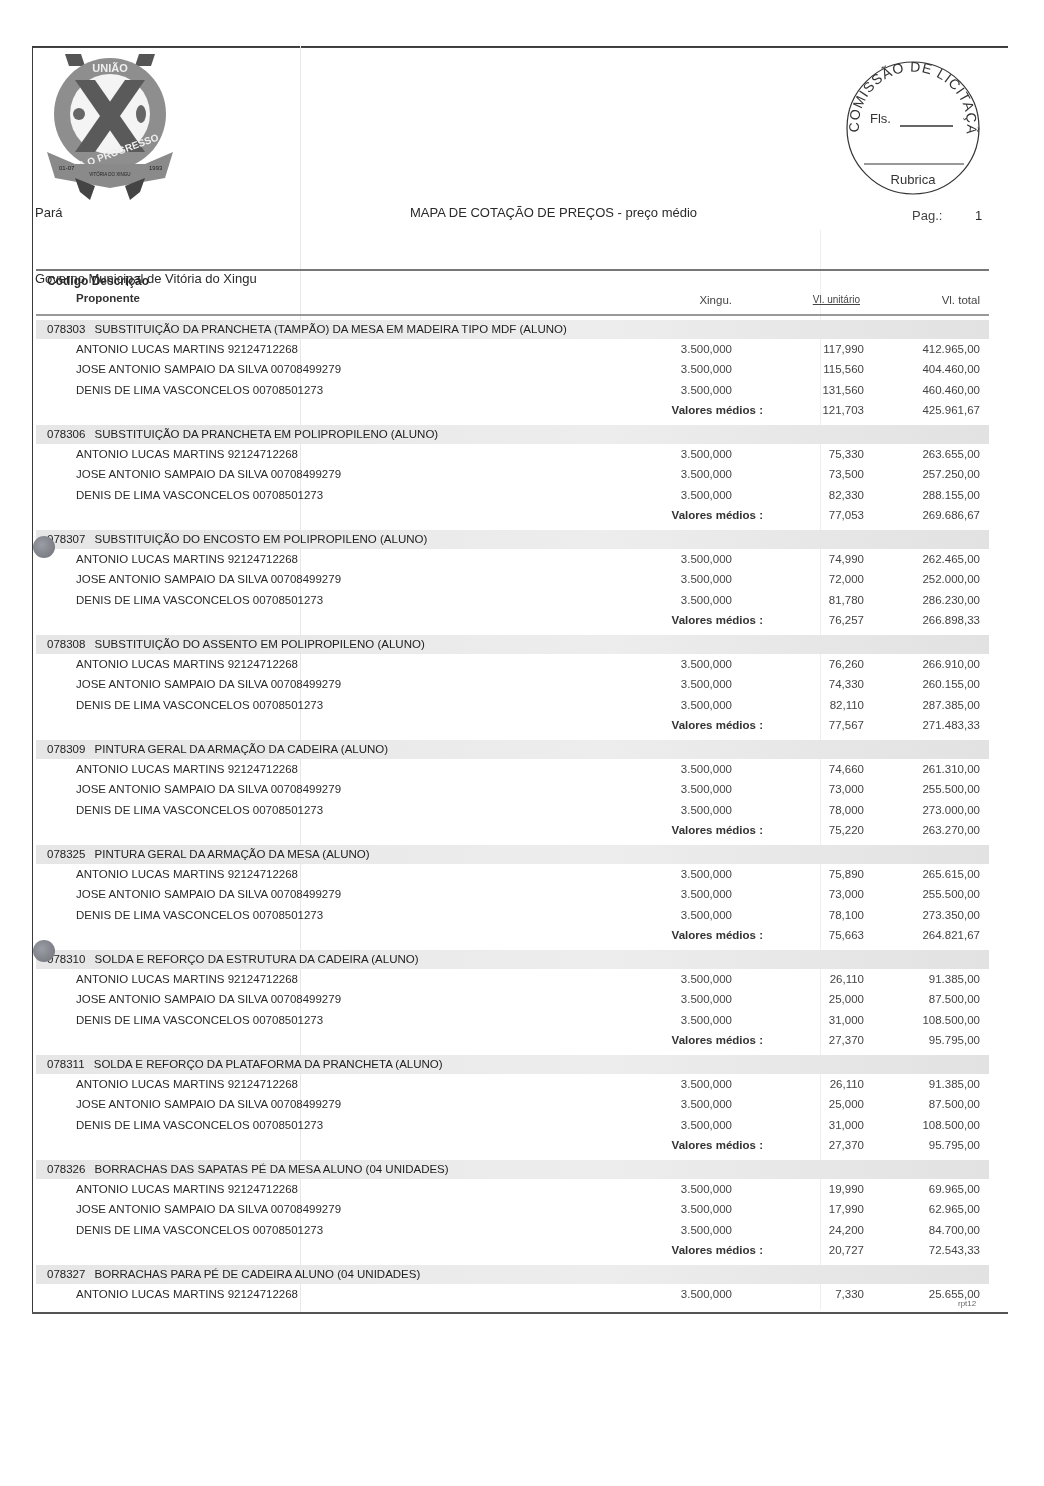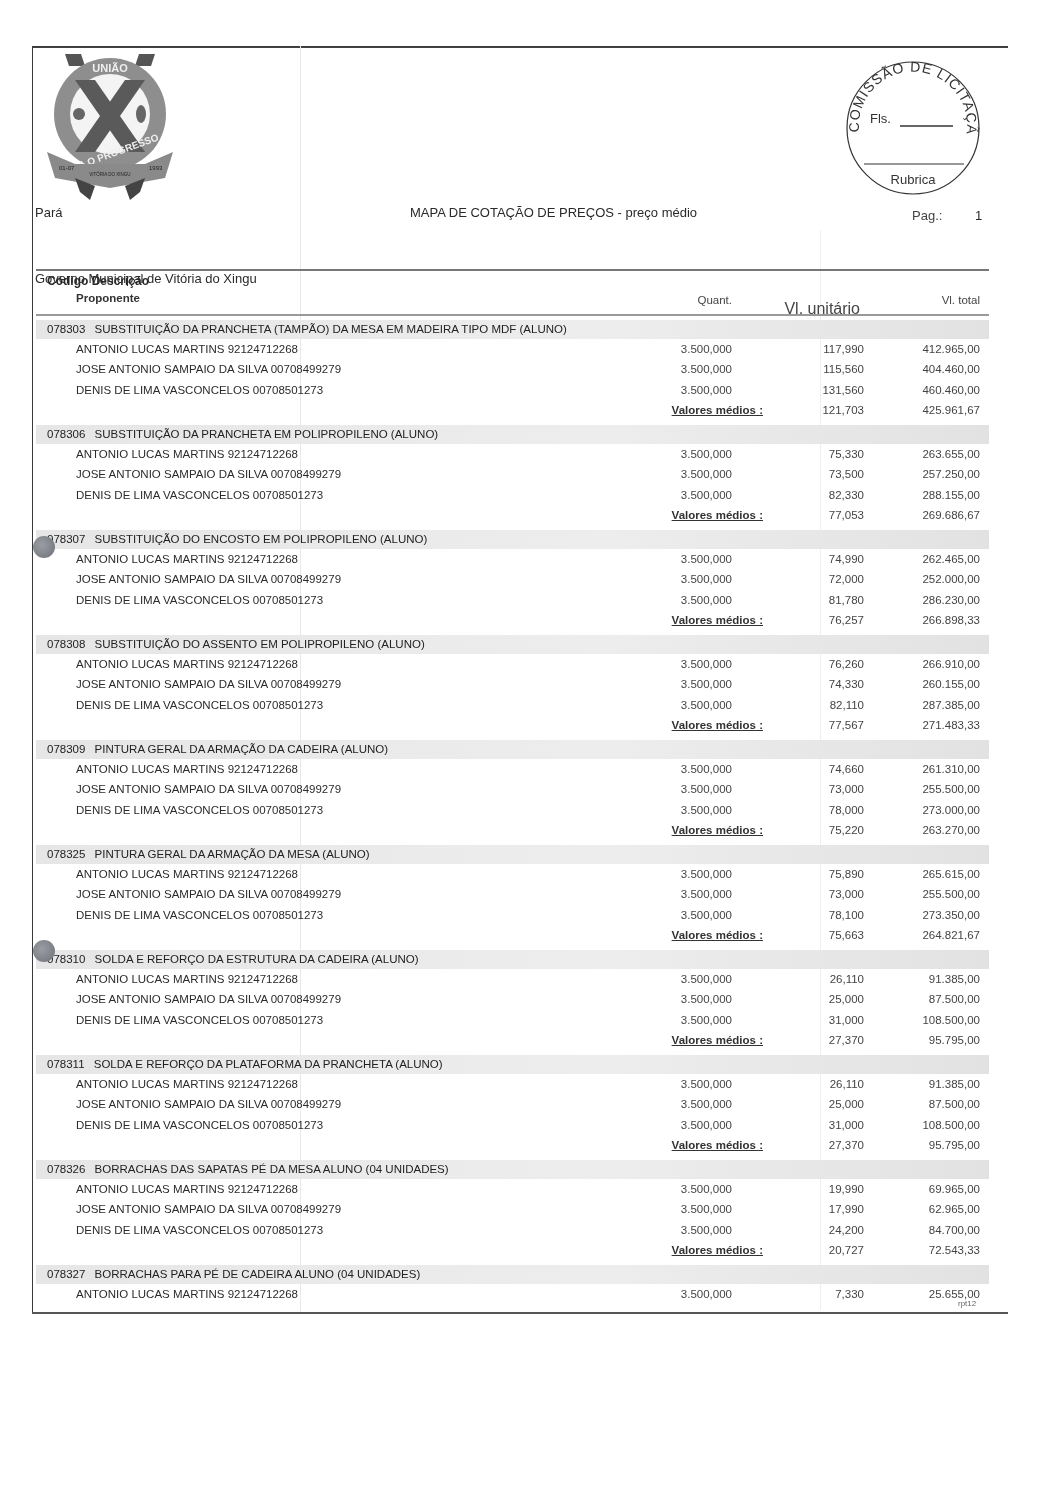--- a/index.html
+++ b/index.html
@@ -18,33 +18,33 @@
   .hdr-gov { position:absolute; left:35px; top:229px; font-size:13px;margin-top:42px; }
   .hdr-title { position:absolute; left:366px; top:205px; font-size:13px;margin-left:44px; }
   .hdr-page-label { position:absolute; left:912px; top:208px; font-size:13px; color:#444; }
   .hdr-page-num { position:absolute; left:975px; top:208px; font-size:13px; }
 
   .col-rule-top { position:absolute; left:36px; top:269px; width:953px; height:1.5px; background:#777; }
   .col-rule-bot { position:absolute; left:36px; top:314px; width:953px; height:1.5px; background:#999; }
   .col-h1 { position:absolute; left:47px; top:274px; font-size:12px; font-weight:bold;text-align:center; }
   .col-h2 { position:absolute; left:76px; top:292px; font-size:11.5px; font-weight:bold; color:#333; }
   .col-quant { position:absolute; right:312px; top:294px; font-size:11.5px; color:#444; }
-  .col-vunit { position:absolute; right:184px; top:300px; font-size:16px; color:#444;text-decoration:underline; }
+  .col-vunit { position:absolute; right:184px; top:294px; font-size:10px; color:#444;text-decoration:underline; }
   .col-vtot { position:absolute; right:64px; top:294px; font-size:11.5px; color:#444;margin-left:40px; }
 
   .items { position:absolute; left:36px; top:320px; width:953px; }
   .item { position:relative; height:105px; }
   .item-head { height:19px; background:linear-gradient(90deg,#e6e6e6,#ededed 60%,#e2e2e2); font-size:11.5px; line-height:19px; padding-left:11px; white-space:nowrap; color:#222; }
   .item-head .code { margin-right:6px; }
   .row { position:relative; height:20.3px; font-size:11.5px; line-height:20px; }
   .row .name { position:absolute; left:40px; color:#2b2b2b; }
   .row .q { position:absolute; right:257px; color:#444; }
   .row .u { position:absolute; right:125px; color:#444; }
   .row .t { position:absolute; right:9px; color:#444; }
-  .row.avg .lbl { position:absolute; right:226px; font-weight:bold; color:#333;text-decoration:underline; }
+  .row.avg .lbl { position:absolute; right:226px; font-weight:bold; color:#333; }
   .item.partial { height:40px; }
 
   .hole { position:absolute; left:33px; width:22px; height:22px; border-radius:50%; background:radial-gradient(circle at 40% 40%, #9a9ea4, #6e7278); }
   .footer-code { position:absolute; left:958px; top:1299px; font-size:8px; color:#666; }
 </style>
 </head>
 <body>
 
 <div class="top-rule"></div>
 <div class="page-frame"></div>
@@ -87,21 +87,21 @@
 
 <div class="hdr-uf">Pará</div>
 <div class="hdr-gov">Governo Municipal de Vitória do Xingu</div>
 <div class="hdr-title">MAPA DE COTAÇÃO DE PREÇOS - preço médio</div>
 <div class="hdr-page-label">Pag.:</div>
 <div class="hdr-page-num">1</div>
 
 <div class="col-rule-top"></div>
 <div class="col-h1">Código  Descrição</div>
 <div class="col-h2">Proponente</div>
-<div class="col-quant">Quant.</div>
+<div class="col-quant">Xingu.</div>
 <div class="col-vunit">Vl. unitário</div>
 <div class="col-vtot">Vl. total</div>
 <div class="col-rule-bot"></div>
 
 <div class="items">
 
   <div class="item">
     <div class="item-head"><span class="code">078303</span> <span>SUBSTITUIÇÃO DA PRANCHETA (TAMPÃO) DA MESA EM MADEIRA TIPO MDF (ALUNO)</span></div>
     <div class="row">
         <span class="name">ANTONIO LUCAS MARTINS 92124712268</span>

